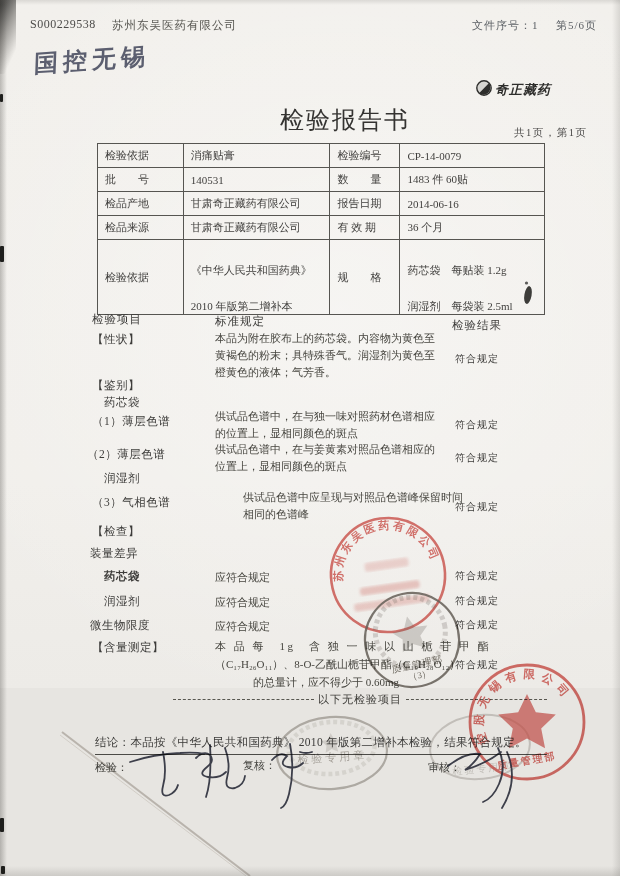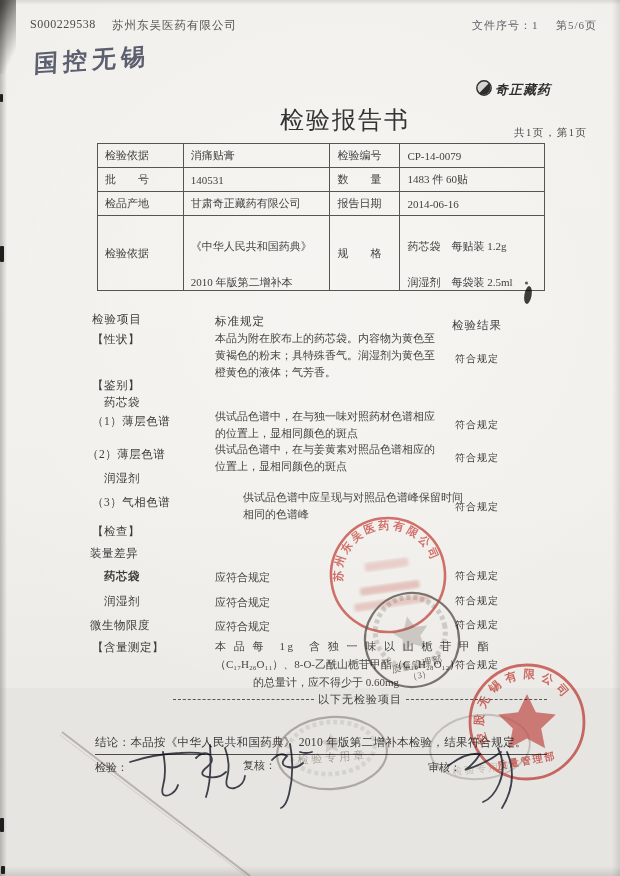--- a/index.html
+++ b/index.html
@@ -99,20 +99,26 @@
         <td>140531</td>
         <td>数　　量</td>
         <td>1483 件 60贴</td>
       </tr>
       <tr class="r3">
         <td>检品产地</td>
         <td>甘肃奇正藏药有限公司</td>
         <td>报告日期</td>
         <td>2014-06-16</td>
       </tr>
+      <tr class="r4">
+        <td>检品来源</td>
+        <td>甘肃奇正藏药有限公司</td>
+        <td>有 效 期</td>
+        <td>36 个月</td>
+      </tr>
       <tr class="r6">
         <td>检验依据</td>
         <td class="cell2line">
           <div>《中华人民共和国药典》</div>
           <div>2010 年版第二增补本</div>
         </td>
         <td>规　　格</td>
         <td class="cell2line">
           <div>药芯袋　每贴装 1.2g</div>
           <div>润湿剂　每袋装 2.5ml</div>

